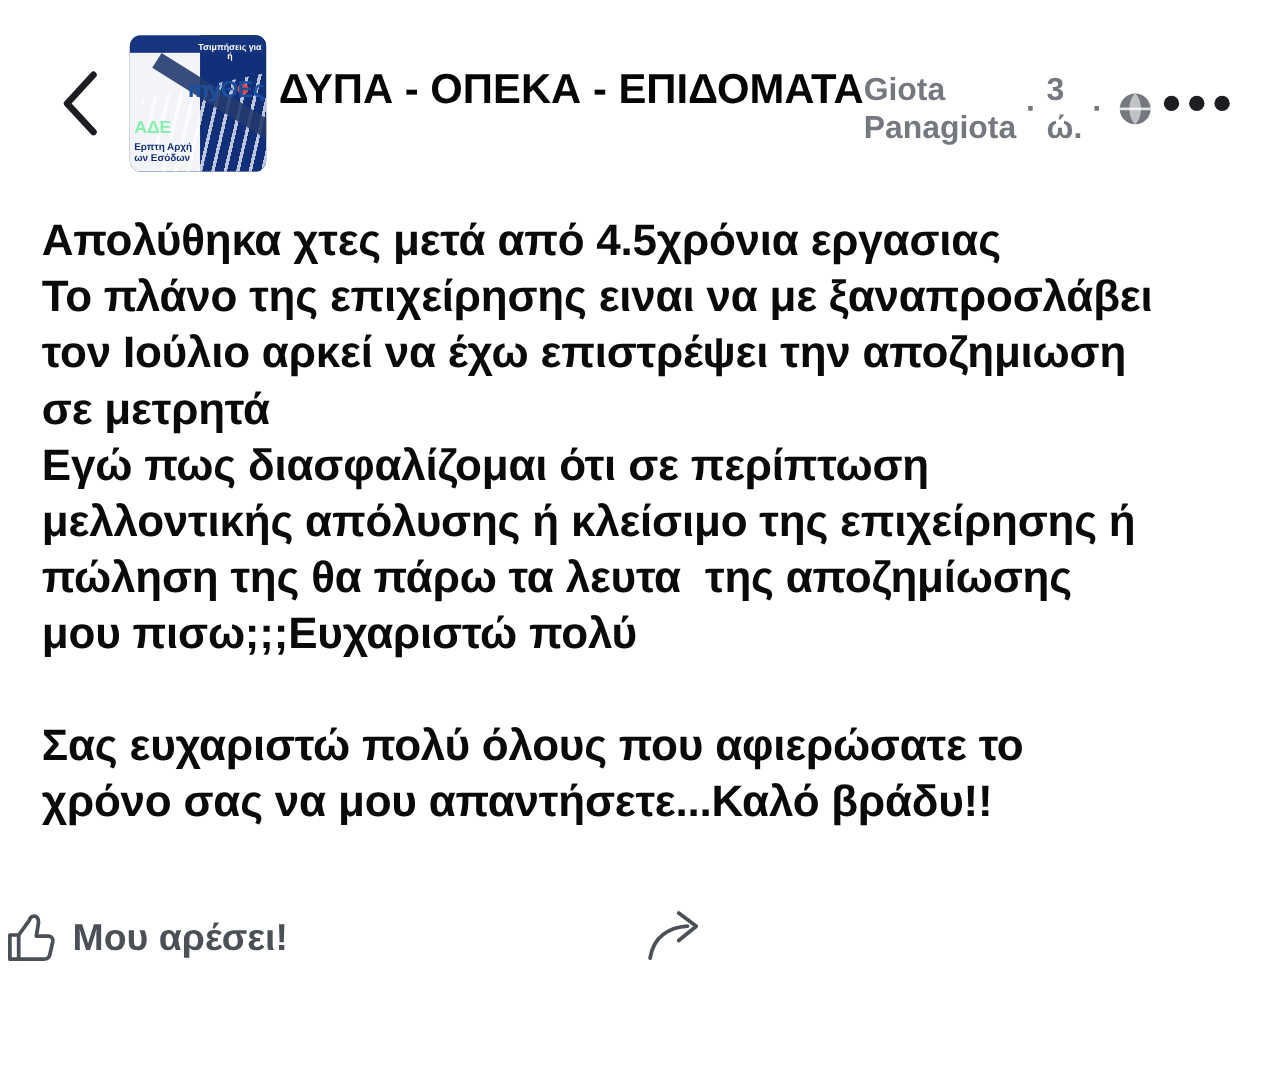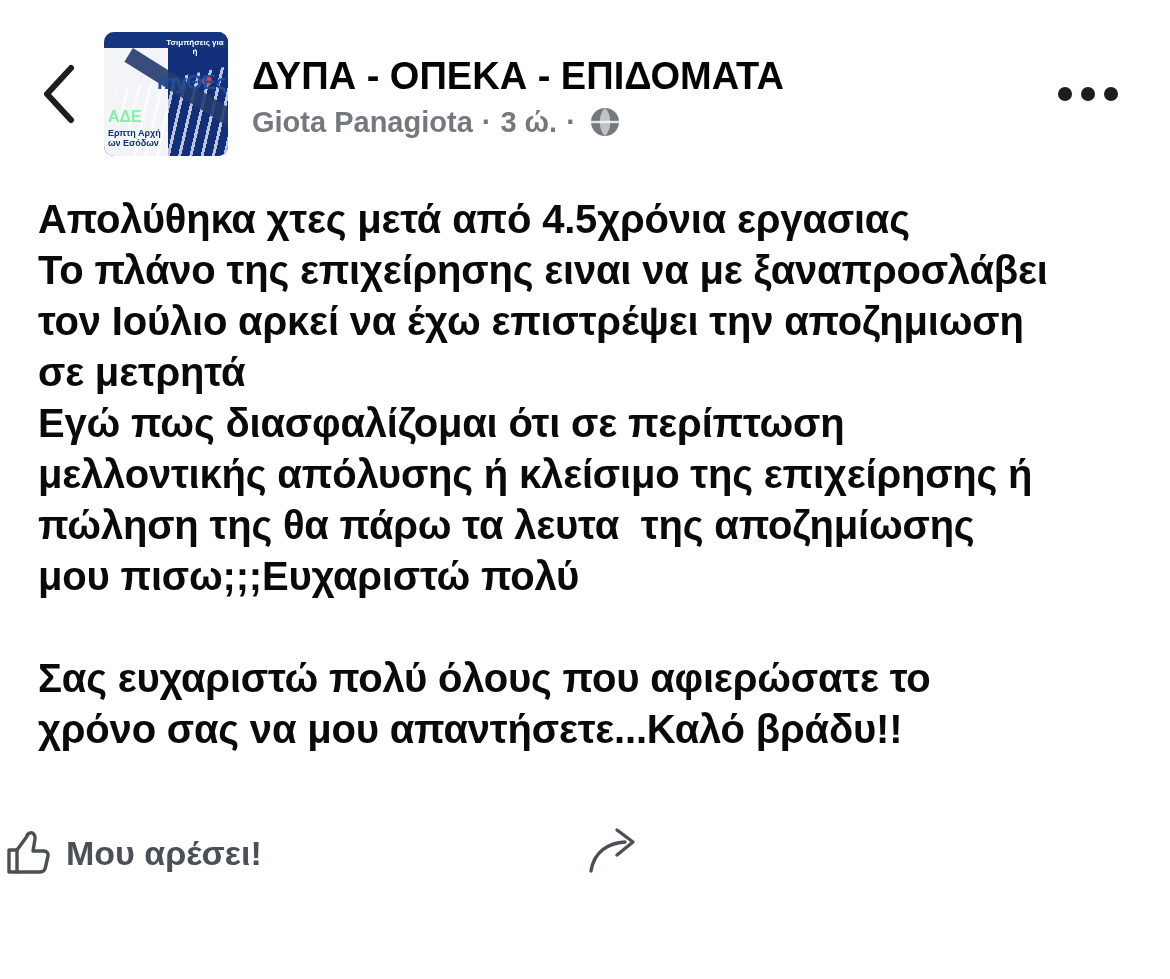--- a/index.html
+++ b/index.html
@@ -21,21 +21,21 @@
     height: 979px;
     background: #ffffff;
     display: flex;
     flex-direction: column;
   }
 
   
   .post-header {
     display: flex;
     align-items: center;
-    padding: 26px 40px 10px 28px;
+    padding: 26px 40px 10px 42px;
     box-sizing: border-box;
     height: 172px;
   }
 
   .back-btn {
     width: 62px;
     height: 62px;
     flex: 0 0 auto;
     display: flex;
     align-items: center;
@@ -138,21 +138,21 @@
     width: 10px;
     height: 10px;
     background: #e24a3b;
     border-radius: 50%;
   }
 
   .header-text {
     flex: 1 1 auto;
     min-width: 0;
     display: flex;
-    flex-direction: column;
+    flex-direction: row;
     justify-content: center;
     padding-top: 4px;
   }
   .page-title {
     font-size: 38px;
     font-weight: 700;
     line-height: 46px;
     color: #050505;
     white-space: nowrap;
   }

